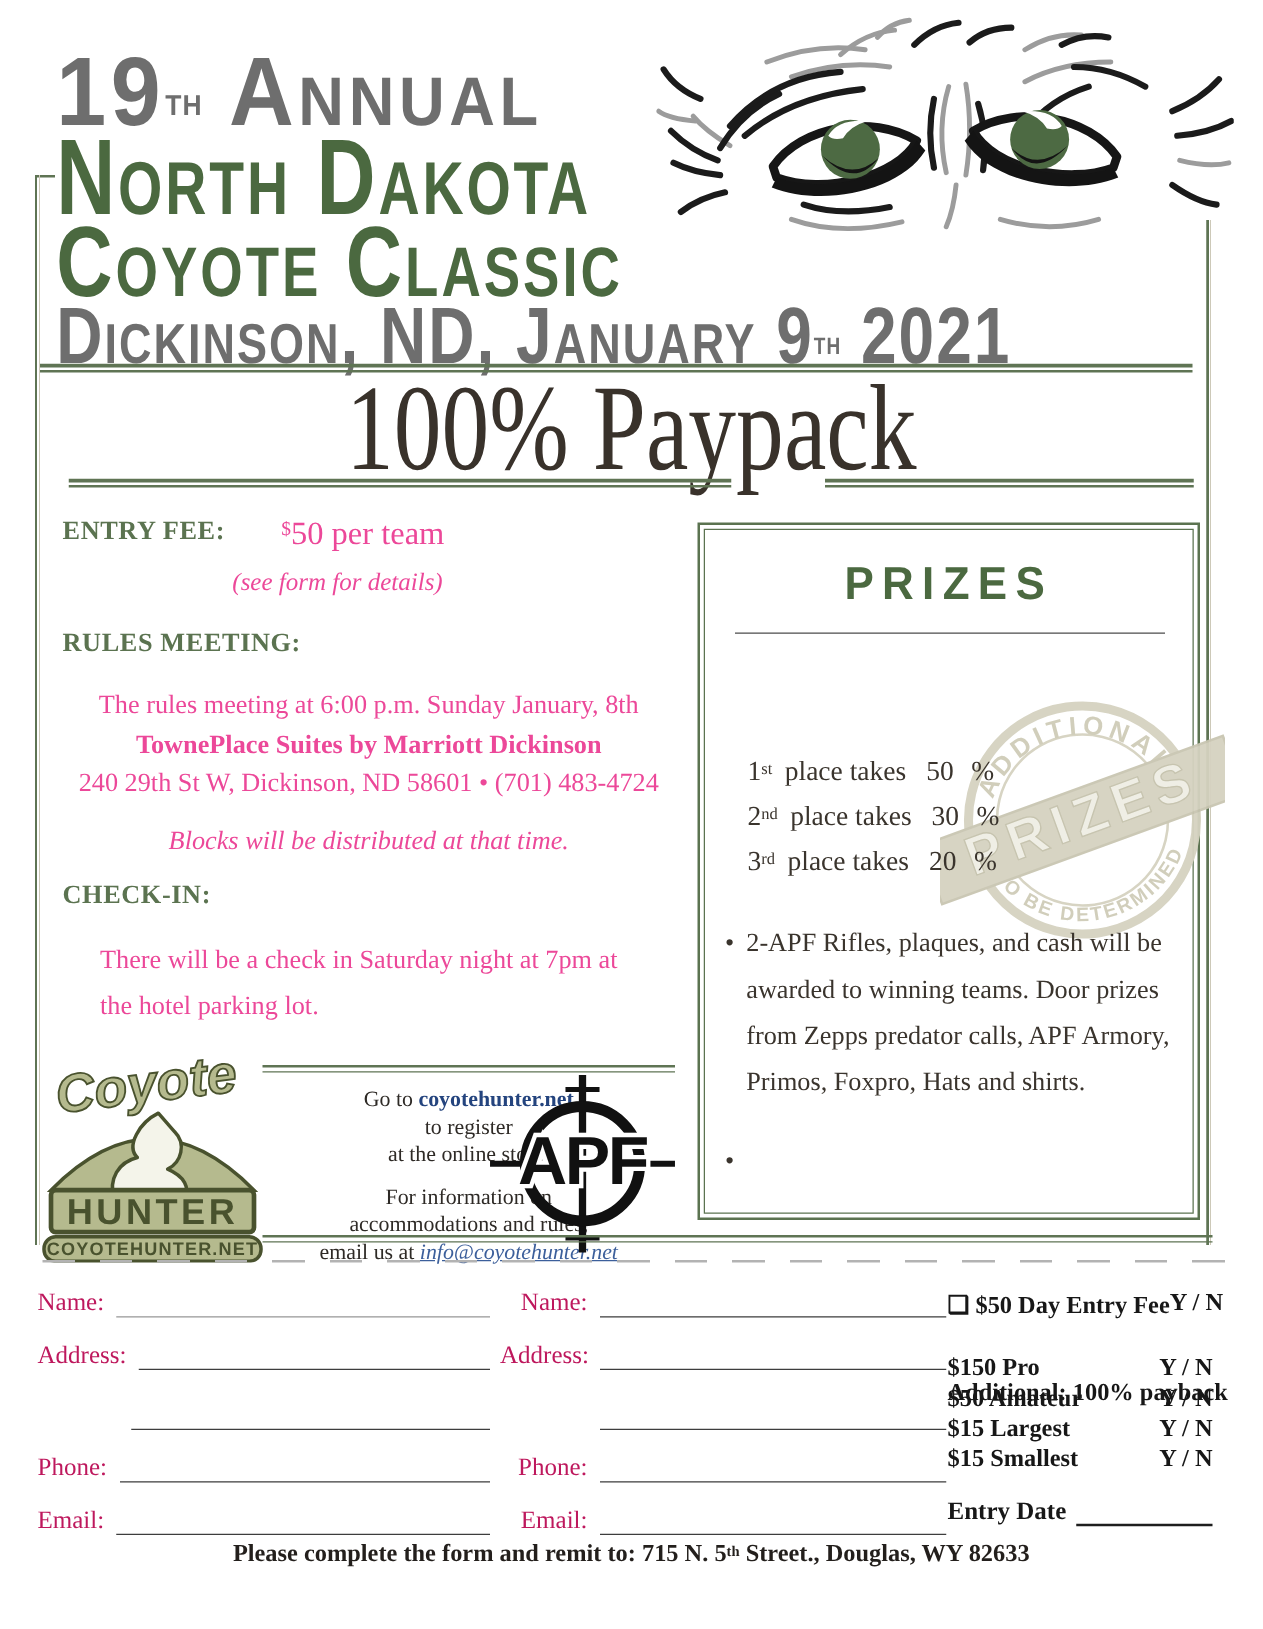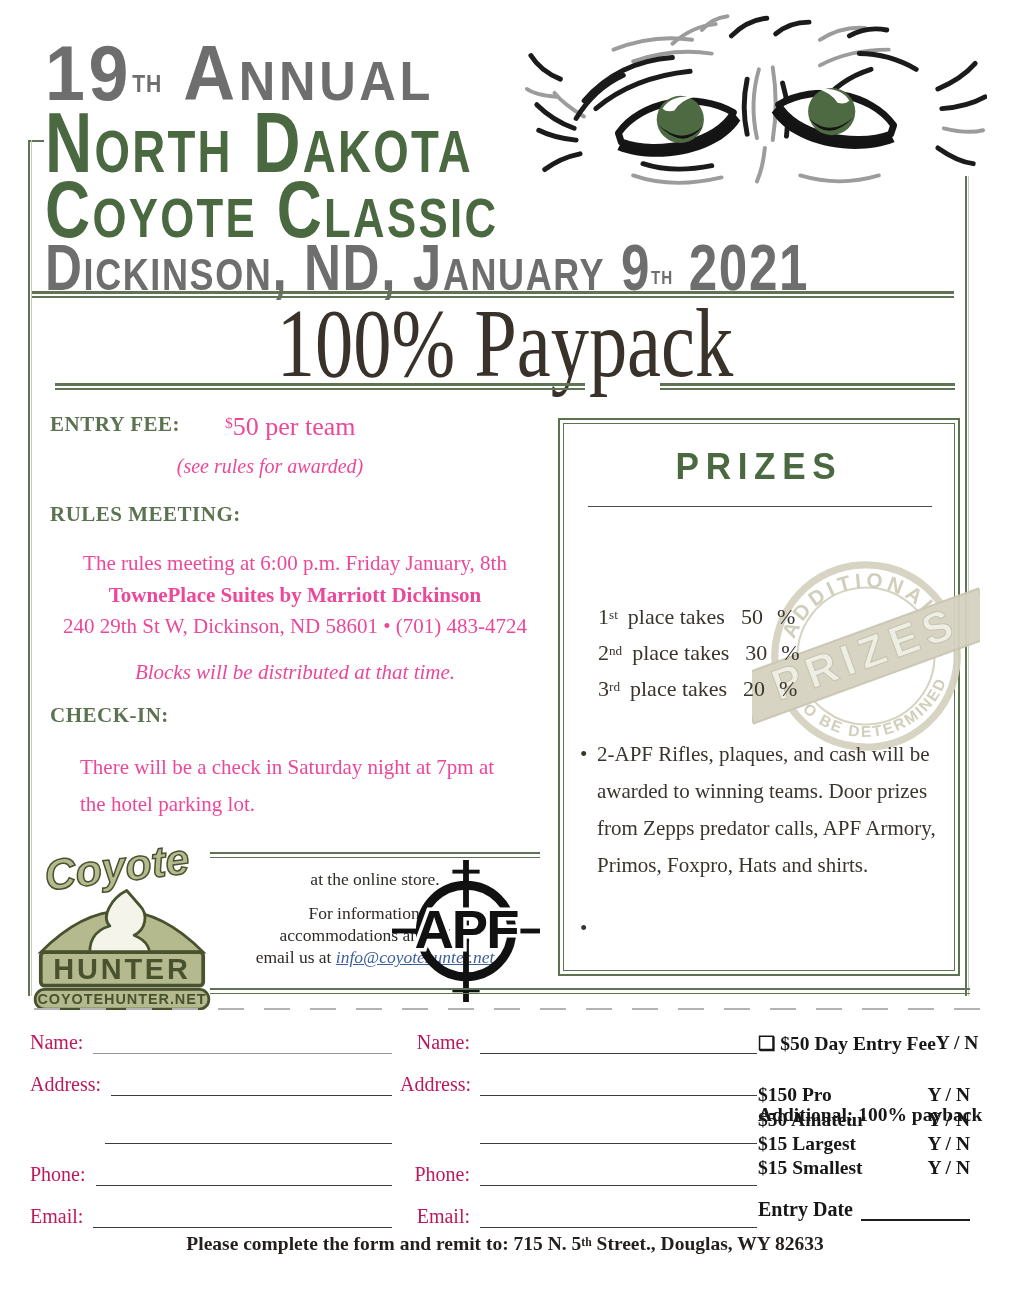--- a/index.html
+++ b/index.html
@@ -161,26 +161,26 @@
   <div class="dline" style="left:32px;top:291px;width:922px;"></div>
 
   <div class="payback">100% Paypack</div>
 
   <div class="dline" style="left:55px;top:383px;width:530px;"></div>
   <div class="dline" style="left:660px;top:383px;width:295px;"></div>
 
   <section>
     <span class="sec-head" style="left:50px;top:412px;position:absolute;">ENTRY FEE:</span>
     <span class="body-txt" style="position:absolute;left:225px;top:412px;font-size:26px;"><sup class="sup-dollar">$</sup><span>50 per team</span></span>
-    <div class="body-txt italic" style="position:absolute;left:60px;top:455px;width:420px;text-align:center;font-size:20px;">(see rules for awarded)</div>
+    <div class="body-txt italic" style="position:absolute;left:60px;top:455px;width:420px;text-align:center;font-size:20px;">(see form for details)</div>
   </section>
 
   <section>
     <span class="sec-head" style="left:50px;top:502px;position:absolute;">RULES MEETING:</span>
-    <div class="body-txt" style="position:absolute;left:60px;top:551px;width:470px;text-align:center;">The rules meeting at 6:00 p.m. Friday January, 8th</div>
+    <div class="body-txt" style="position:absolute;left:60px;top:551px;width:470px;text-align:center;">The rules meeting at 6:00 p.m. Sunday January, 8th</div>
     <div class="body-txt" style="position:absolute;left:60px;top:583px;width:470px;text-align:center;font-weight:bold;">TownePlace Suites by Marriott Dickinson</div>
     <div class="body-txt" style="position:absolute;left:50px;top:614px;width:490px;text-align:center;">240 29th St W, Dickinson, ND 58601 • (701) 483-4724</div>
     <div class="body-txt italic" style="position:absolute;left:60px;top:660px;width:470px;text-align:center;">Blocks will be distributed at that time.</div>
   </section>
 
   <section>
     <span class="sec-head" style="left:50px;top:703px;position:absolute;">CHECK-IN:</span>
     <div class="body-txt" style="position:absolute;left:80px;top:749px;width:420px;line-height:37px;">There will be a check in Saturday night at 7pm at the hotel parking lot.</div>
   </section>
 
@@ -235,20 +235,22 @@
     <text x="14" y="52" font-family="Liberation Serif, serif" font-style="italic" font-weight="bold" font-size="46" fill="#b5ba8e" stroke="#49522e" stroke-width="1.6" transform="rotate(-7 14 52)">Coyote</text>
     <rect x="8" y="118" width="174" height="36" rx="4" fill="#b5ba8e" stroke="#49522e" stroke-width="4"></rect>
     <text x="95" y="147" text-anchor="middle" font-size="31" font-weight="bold" letter-spacing="3" fill="#49522e">HUNTER</text>
     <rect x="2" y="158" width="186" height="21" rx="10" fill="#b5ba8e" stroke="#49522e" stroke-width="3"></rect>
     <text x="95" y="174" text-anchor="middle" font-size="15.5" font-weight="bold" letter-spacing="1" fill="#49522e">COYOTEHUNTER.NET</text>
   </svg>
 
   <div class="thin-dline" style="left:210px;top:852px;width:330px;"></div>
 
   <div class="reg-info">
+    <div><span>Go to </span><a href="#" class="link-bold" style="font-style:normal;">coyotehunter.net</a></div>
+    <div>to register</div>
     <div>at the online store.</div>
     <div class="reg-gap"></div>
     <div>For information on</div>
     <div>accommodations and rules,</div>
     <div><span>email us at </span><a href="#" class="link">info@coyotehunter.net</a></div>
   </div>
 
   <svg viewBox="0 0 160 150" style="position:absolute;left:388px;top:858px;width:156px;height:146px;" aria-hidden="true">
     <line x1="80" y1="2" x2="80" y2="148" stroke="#111" stroke-width="6"></line>
     <line x1="66" y1="14" x2="94" y2="14" stroke="#111" stroke-width="4"></line>

